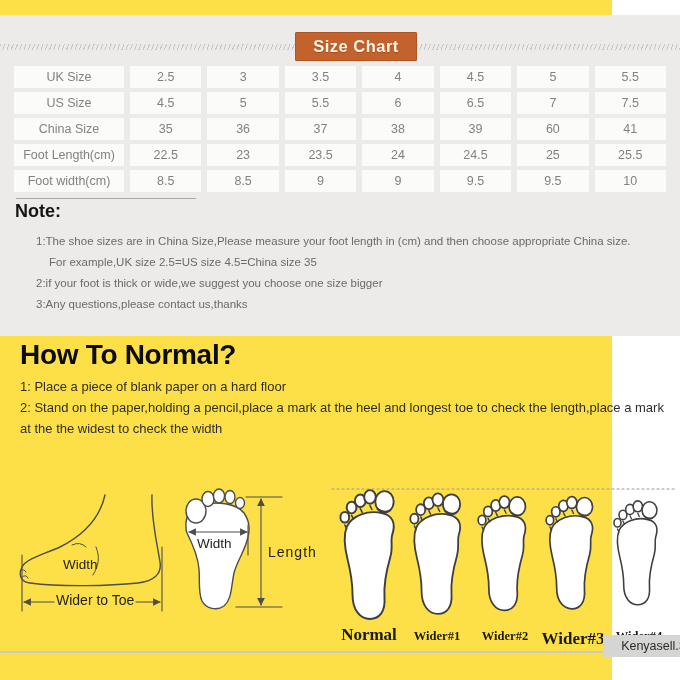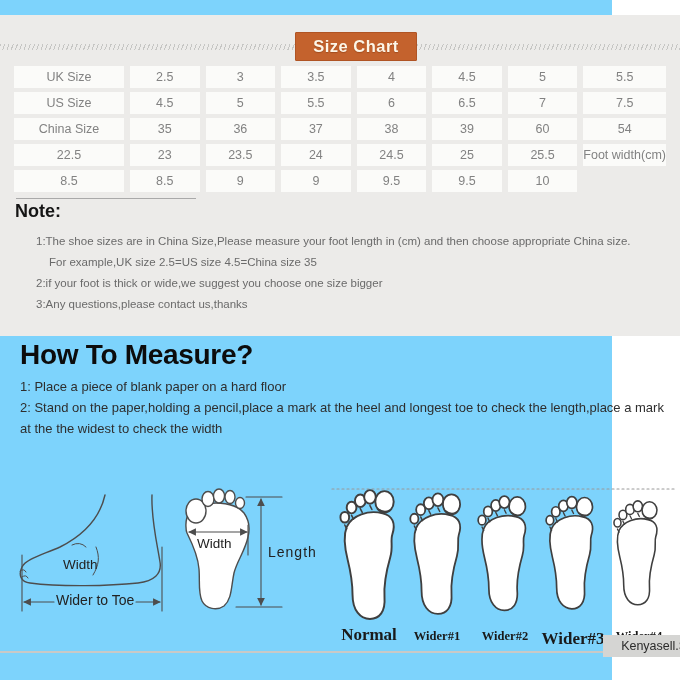--- a/index.html
+++ b/index.html
@@ -1,17 +1,17 @@
 <!DOCTYPE html>
 <html><head>
 <meta charset="utf-8">
 <style>
   html,body{margin:0;padding:0;background:#fff;}
   body{width:680px;height:680px;overflow:hidden;font-family:"Liberation Sans",sans-serif;}
-  .canvas{position:relative;width:612px;height:680px;background:#7dd3fc;}
+  .canvas{position:relative;width:612px;height:680px;background:#fde047;}
   .abs{position:absolute;}
 
   
   .gray-band{top:15px;left:0;width:680px;height:321px;background:#ecebe9;}
   .hatch{top:44px;left:0;width:680px;height:6px;
          background:repeating-linear-gradient(110deg,#c6c6c4 0 1px,rgba(0,0,0,0) 1px 4px);}
   .banner{top:32px;left:295px;width:120px;height:27px;background:#c4622d;
           border:1px solid #b05424;border-radius:1px;color:#fdf6e8;font-size:16.5px;
           font-weight:bold;display:flex;align-items:center;justify-content:center;
           letter-spacing:.5px;text-shadow:0 1px 1px rgba(120,50,10,.45);}
@@ -85,22 +85,23 @@
     <div class="cell">7</div>
     <div class="cell">7.5</div>
 
     <div class="cell">China Size</div>
     <div class="cell">35</div>
     <div class="cell">36</div>
     <div class="cell">37</div>
     <div class="cell">38</div>
     <div class="cell">39</div>
     <div class="cell">60</div>
-    <div class="cell">54</div>
-
+    <div class="cell">41</div>
+
+    <div class="cell">Foot Length(cm)</div>
     <div class="cell">22.5</div>
     <div class="cell">23</div>
     <div class="cell">23.5</div>
     <div class="cell">24</div>
     <div class="cell">24.5</div>
     <div class="cell">25</div>
     <div class="cell">25.5</div>
 
     <div class="cell">Foot width(cm)</div>
     <div class="cell">8.5</div>
@@ -114,21 +115,21 @@
 
   <div class="abs note-rule"></div>
   <div class="abs note-heading">Note:</div>
   <div class="abs note-lines">
     <div>1:The shoe sizes are in China Size,Please measure your foot length in (cm) and then choose appropriate China size.</div>
     <div class="indent">For example,UK size 2.5=US size 4.5=China size 35</div>
     <div>2:if your foot is thick or wide,we suggest you choose one size bigger</div>
     <div>3:Any questions,please contact us,thanks</div>
   </div>
 
-  <div class="abs howto-heading">How To Measure?</div>
+  <div class="abs howto-heading">How To Normal?</div>
   <div class="abs steps">
     <p>1: Place a piece of blank paper on a hard floor</p>
     <p>2: Stand on the paper,holding a pencil,place a mark at the heel and longest toe to check the length,place a mark at the the widest to check the width</p>
   </div>
 
   <svg class="abs measure-svg" width="310" height="130" viewBox="0 0 310 130" fill="none" stroke="#4d4d4d" stroke-width="1.4" stroke-linecap="round">
     <defs>
       <marker id="arr" viewBox="0 0 10 10" refX="9" refY="5" markerWidth="7" markerHeight="7" orient="auto-start-reverse">
         <path d="M0 0 L10 5 L0 10 z" fill="#4d4d4d" stroke="none"></path>
       </marker>

